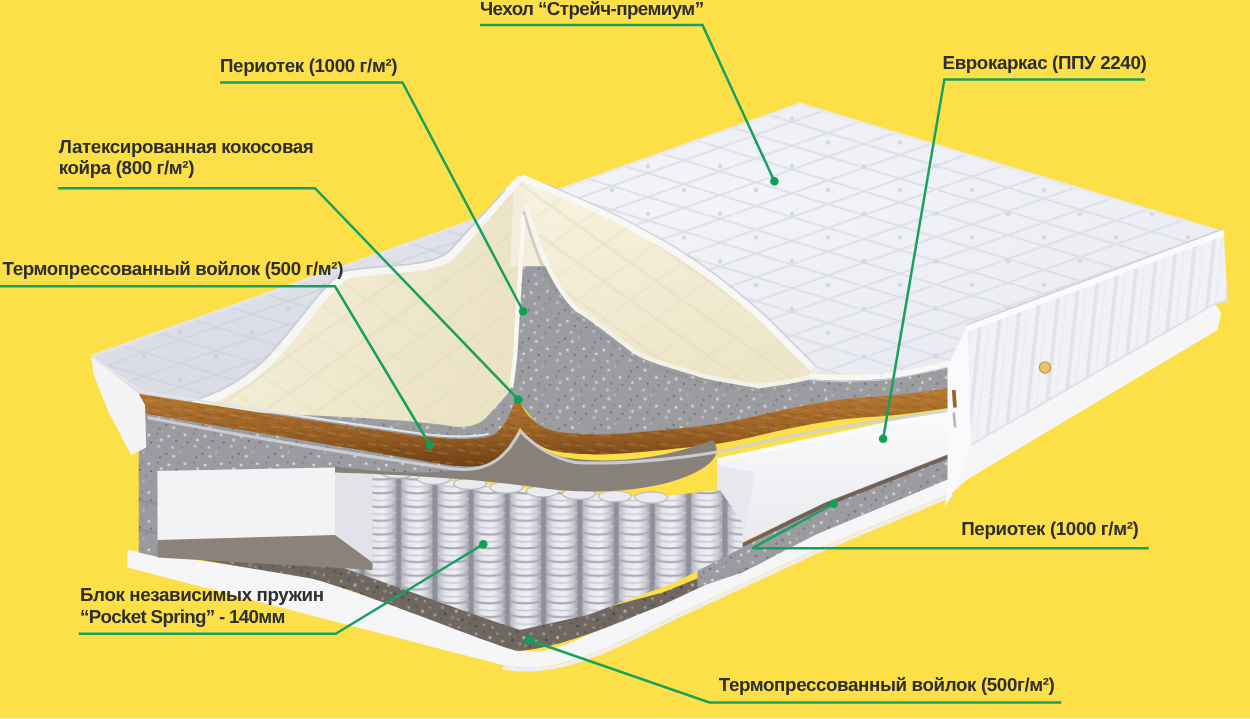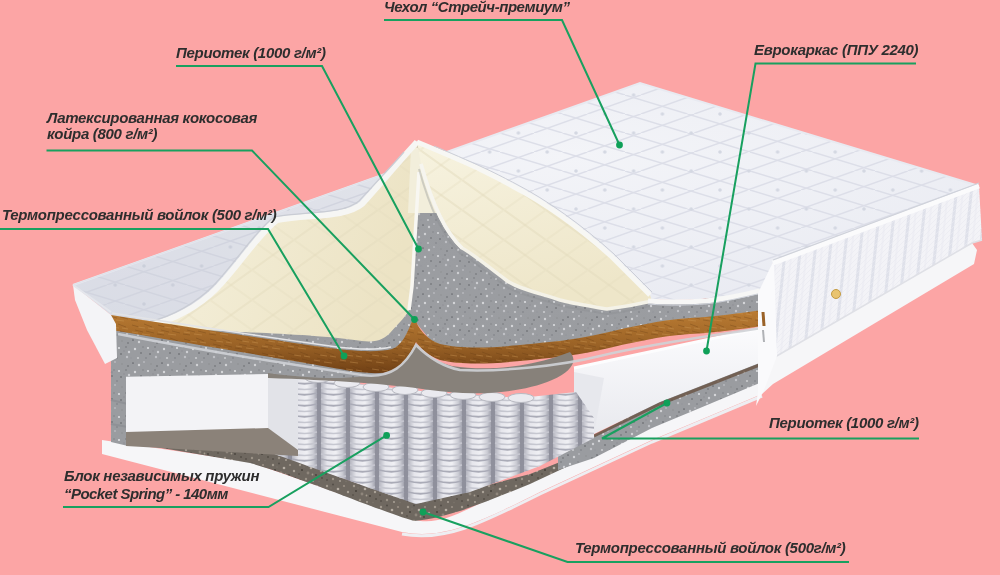--- a/index.html
+++ b/index.html
@@ -1,17 +1,17 @@
 <!DOCTYPE html>
 <html><head>
 <meta charset="utf-8">
 <style>
 html,body{margin:0;padding:0;background:#fff;}
-#stage{position:relative;width:1000px;height:575px;overflow:hidden;background:#fca5a5;
-font-family:"Liberation Sans",sans-serif;font-style:italic;}
+#stage{position:relative;width:1000px;height:575px;overflow:hidden;background:#fde047;
+font-family:"Liberation Sans",sans-serif;}
 </style>
 </head>
 <body>
 <div id="stage">
 <svg width="1000" height="575" viewBox="0 0 1000 575">
 <defs>
 <pattern id="q1" width="53.4" height="19" patternUnits="userSpaceOnUse">
   <path d="M0,19 L53.4,0" stroke="#dcdee8" stroke-width="1.5" fill="none"></path>
 </pattern>
 <pattern id="q2" width="62.5" height="19" patternUnits="userSpaceOnUse">

